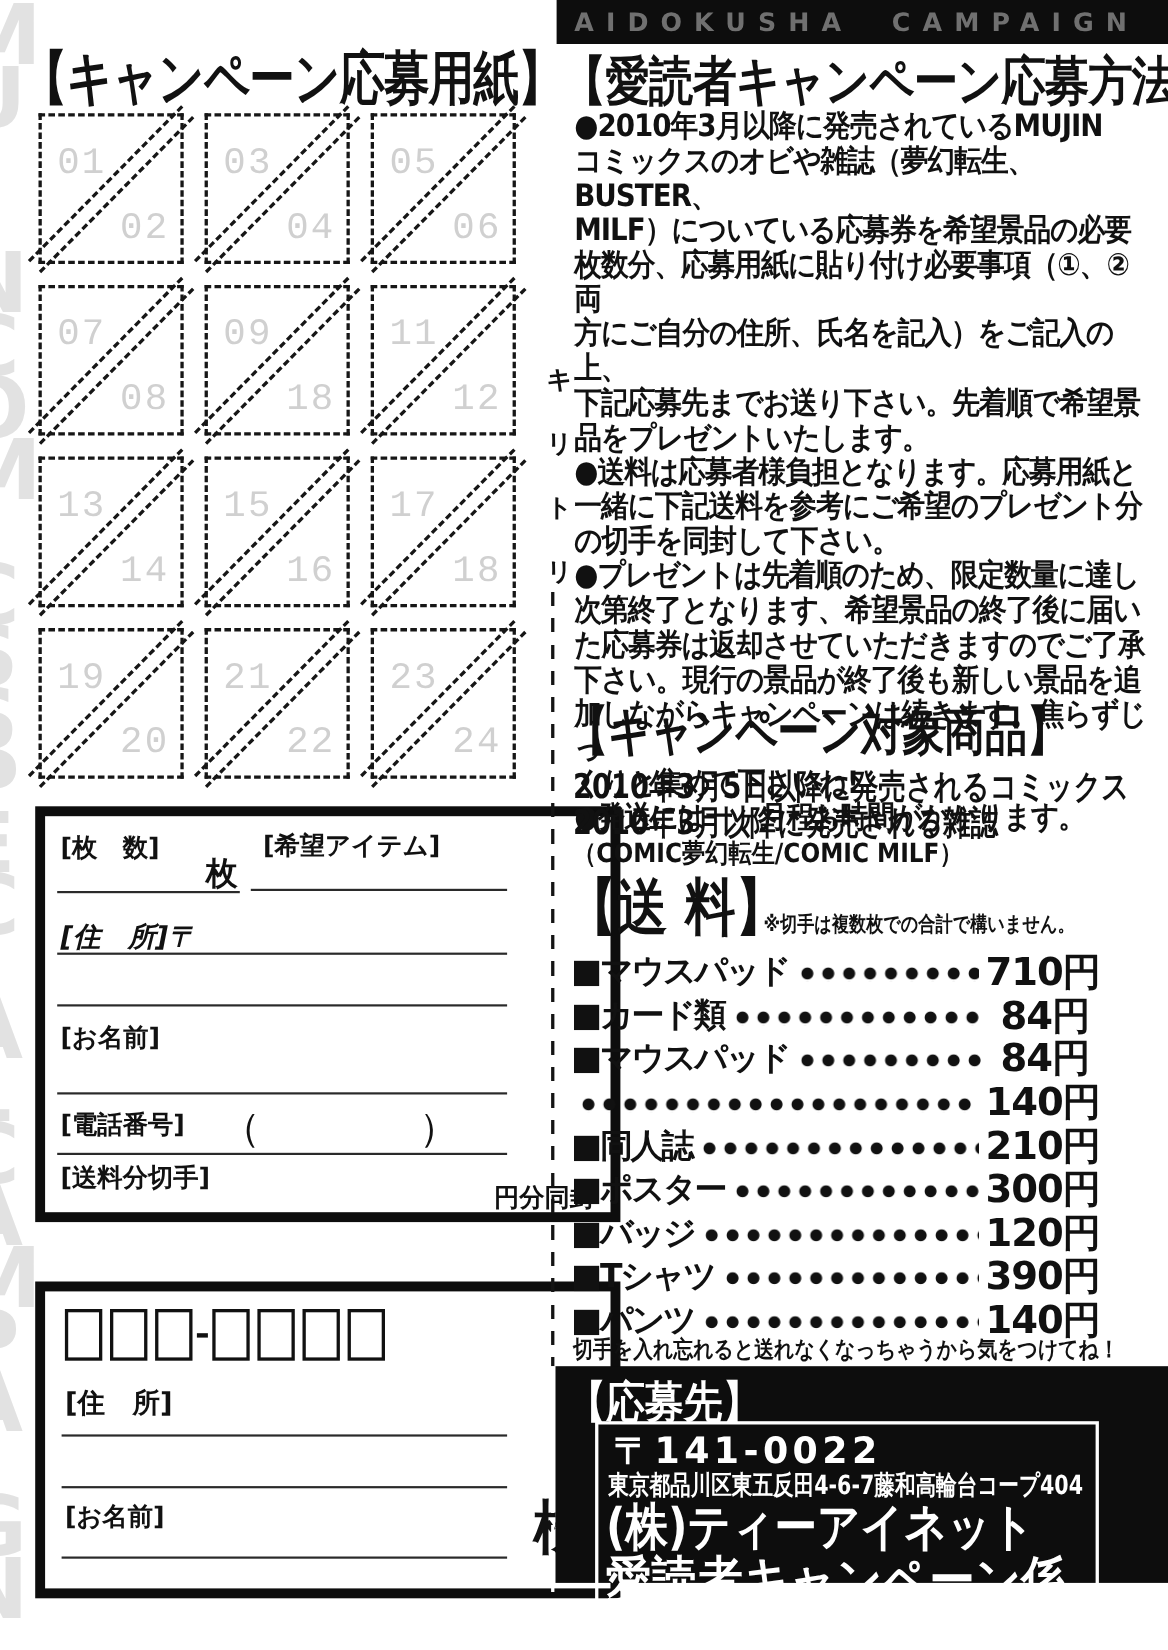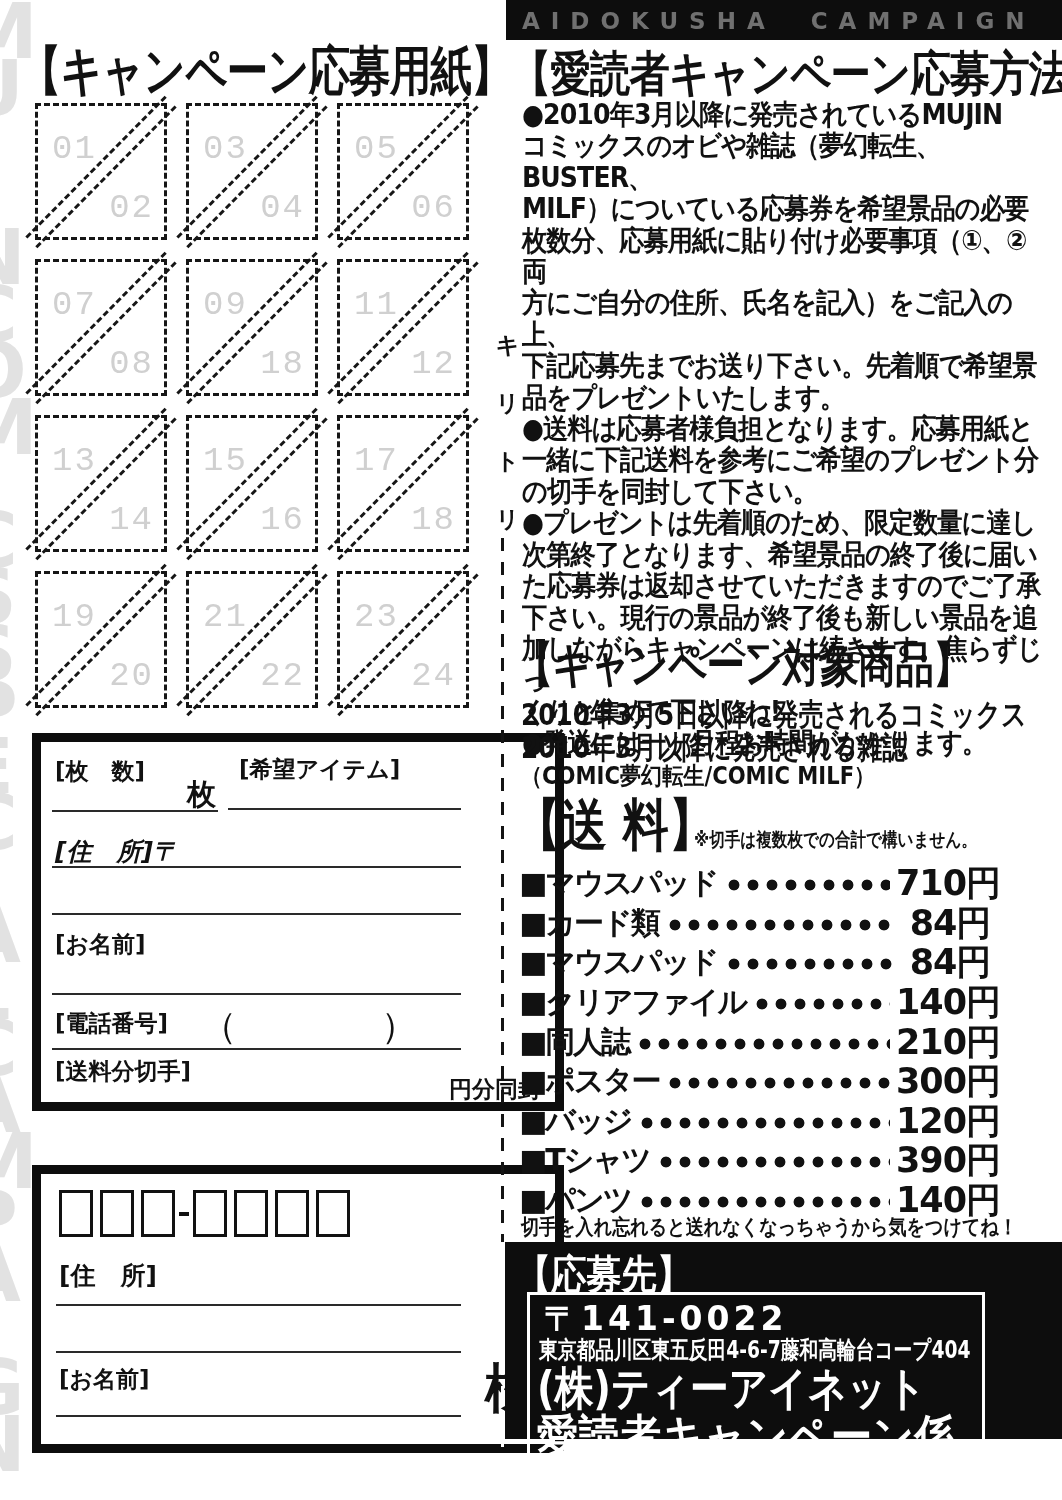--- a/index.html
+++ b/index.html
@@ -81,21 +81,21 @@
     background-size:19px 13px;background-repeat:repeat-x;}
   .pprice{font-size:35px;font-weight:bold;white-space:nowrap;text-align:center;min-width:100px;
     letter-spacing:-1px;}
   .warning{position:absolute;left:521px;top:1213px;font-size:21px;font-weight:bold;white-space:nowrap;
     transform:scaleX(.86);transform-origin:0 0;z-index:1;}
 
   
   .dest{position:absolute;left:505px;top:1242px;width:557px;height:197px;background:#0d0d0d;z-index:2;}
   .dest-title{position:absolute;left:11px;top:5px;margin:0;font-size:40px;font-weight:bold;color:#fff;
     white-space:nowrap;transform:scaleX(.88);transform-origin:0 0;}
-  .dest-inner{position:absolute;left:22px;top:50px;width:452px;height:166px;border:3px solid #fff;
+  .dest-inner{position:absolute;left:36px;top:50px;width:452px;height:166px;border:3px solid #fff;
     box-sizing:content-box;}
   .dest-postal{position:absolute;left:14px;top:2px;font-size:33px;font-weight:bold;color:#fff;
     letter-spacing:4px;white-space:nowrap;}
   .dest-addr{position:absolute;left:9px;top:39px;font-size:24px;font-weight:bold;color:#fff;
     white-space:nowrap;transform:scaleX(.78);transform-origin:0 0;}
   .dest-company{position:absolute;left:7px;top:63px;font-size:46px;font-weight:bold;color:#fff;
     white-space:nowrap;transform:scaleX(.84);transform-origin:0 0;}
   .dest-section{position:absolute;left:7px;top:111px;font-size:46px;font-weight:bold;color:#fff;
     white-space:nowrap;transform:scaleX(.90);transform-origin:0 0;}
 </style>
@@ -290,21 +290,20 @@
       <span class="plabel">■カード類</span>
       <span class="dots"></span>
       <span class="pprice">84円</span>
     </div>
     <div class="prow">
       <span class="plabel">■マウスパッド</span>
       <span class="dots"></span>
       <span class="pprice">84円</span>
     </div>
     <div class="prow">
-      <span class="plabel">■クリアファイル</span>
       <span class="dots"></span>
       <span class="pprice">140円</span>
     </div>
     <div class="prow">
       <span class="plabel">■同人誌</span>
       <span class="dots"></span>
       <span class="pprice">210円</span>
     </div>
     <div class="prow">
       <span class="plabel">■ポスター</span>

